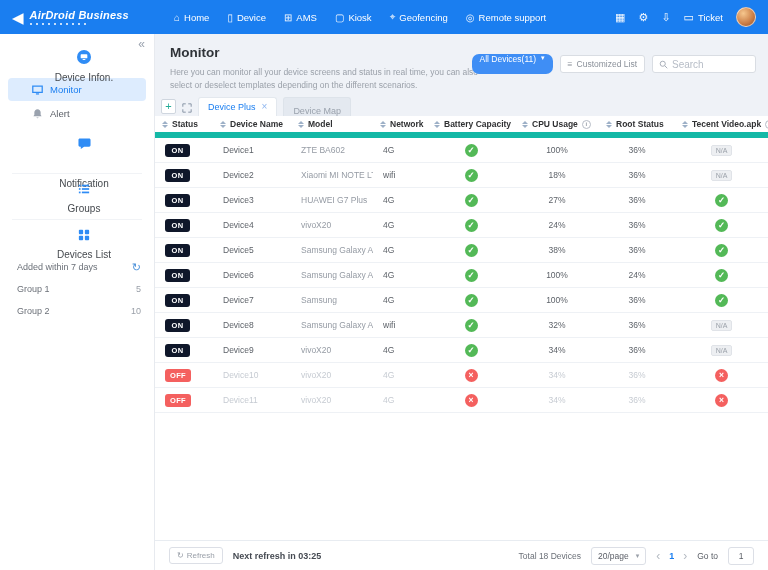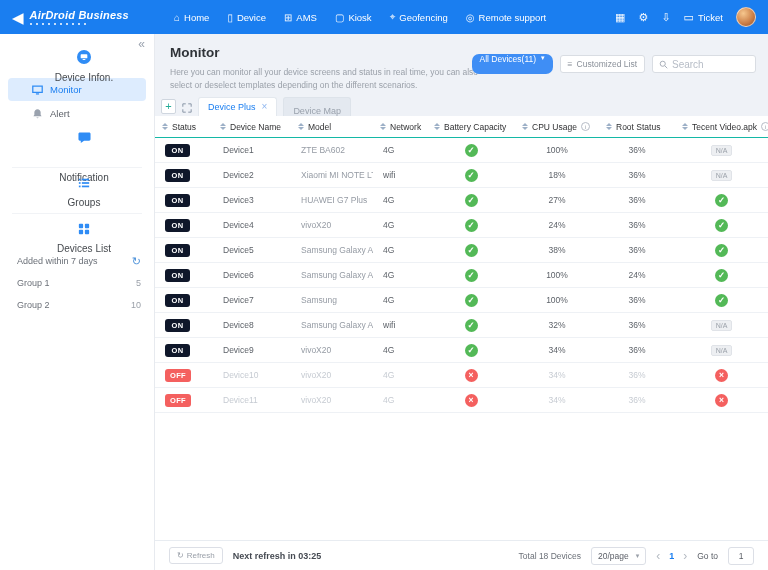--- a/index.html
+++ b/index.html
@@ -56,21 +56,21 @@
   .tab-add { width:15px; height:15px; background:#fff; border:1px solid #cfd6df; border-radius:2px; color:#23ab96; font-size:11px; line-height:1; display:flex; align-items:center; justify-content:center; cursor:pointer; margin-bottom:2px; }
   .tab-expand { color:#8a97a8; cursor:pointer; margin-bottom:3px; display:flex; }
   .tab { height:19px; padding:0 9px; display:flex; align-items:center; gap:6px; font-size:9px; border-radius:3px 3px 0 0; cursor:pointer; }
   .tab.active { background:#fff; color:#1a7ef0; border:1px solid #e3e8ee; border-bottom:none; }
   .tab.inactive { background:#e4e9f0; color:#9aa2ad; border:1px solid #dde3ea; border-bottom:none;align-items:flex-end; }
   .tab-close { color:#8fb6ef; font-size:10px; line-height:1; cursor:pointer; }
 
   
   .card { flex:1; background:#fff; display:flex; flex-direction:column; min-height:0; }
   .grid { display:grid; grid-template-columns:58px 78px 82px 54px 88px 84px 76px 1fr; align-items:center; }
-  .thead { height:22px; border-bottom:1px solid #14b8a6; font-size:8.5px; font-weight:normal; color:#303133; flex:0 0 22px; }
+  .thead { height:22px; border-bottom:6px solid #14b8a6; font-size:8.5px; font-weight:bold; color:#303133; flex:0 0 22px; }
   .th { display:flex; align-items:center; padding-left:7px; cursor:pointer; white-space:nowrap; overflow:hidden; }
   .th-label { margin:0 2px; }
   .sort { display:inline-flex; flex-direction:column; gap:1px; margin-right:2px; }
   .sort i { display:block; width:0; height:0; border-left:3px solid transparent; border-right:3px solid transparent; }
   .sort .su { border-bottom:3.5px solid #9db0c7; }
   .sort .sd { border-top:3.5px solid #9db0c7; }
   .info { width:9px; height:9px; border:1px solid #b6bcc6; border-radius:50%; color:#9aa0aa; font-size:6px; display:inline-flex; align-items:center; justify-content:center; margin-left:2px; flex:0 0 9px; }
   .tbody { overflow:hidden; }
   .tr { height:25px; border-bottom:1px solid #eef1f5; font-size:8.5px; background:#fff; cursor:pointer; }
   .td { padding-left:10px; white-space:nowrap; overflow:hidden; }
@@ -179,21 +179,21 @@
       <div class="side-sub">
         <span class="icn ic-gray">
           <svg viewBox="0 0 14 14" width="11" height="11">
               <path d="M7 1.5c-2.3 0-4 1.7-4 4v3.2L1.8 10.5h10.4L11 8.7V5.5c0-2.3-1.7-4-4-4z" fill="currentColor"></path>
               <path d="M5.6 12a1.5 1.5 0 0 0 2.8 0z" fill="currentColor"></path>
             </svg>
         </span>
         <span>Alert</span>
       </div>
 
-      <div class="side-item" style="margin-top:6px;gap:28px;">
+      <div class="side-item" style="margin-top:12px;gap:28px;">
         <span class="icn ic-blue">
           <svg viewBox="0 0 14 14" width="13" height="13">
               <path d="M2 1.5h10c.8 0 1.5.7 1.5 1.5v6c0 .8-.7 1.5-1.5 1.5H6.5L3 13v-2.5H2C1.2 10.5.5 9.8.5 9V3c0-.8.7-1.5 1.5-1.5z" fill="currentColor"></path>
             </svg>
         </span>
         <span>Notification</span>
       </div>
 
 
       <div class="side-divider"></div>

